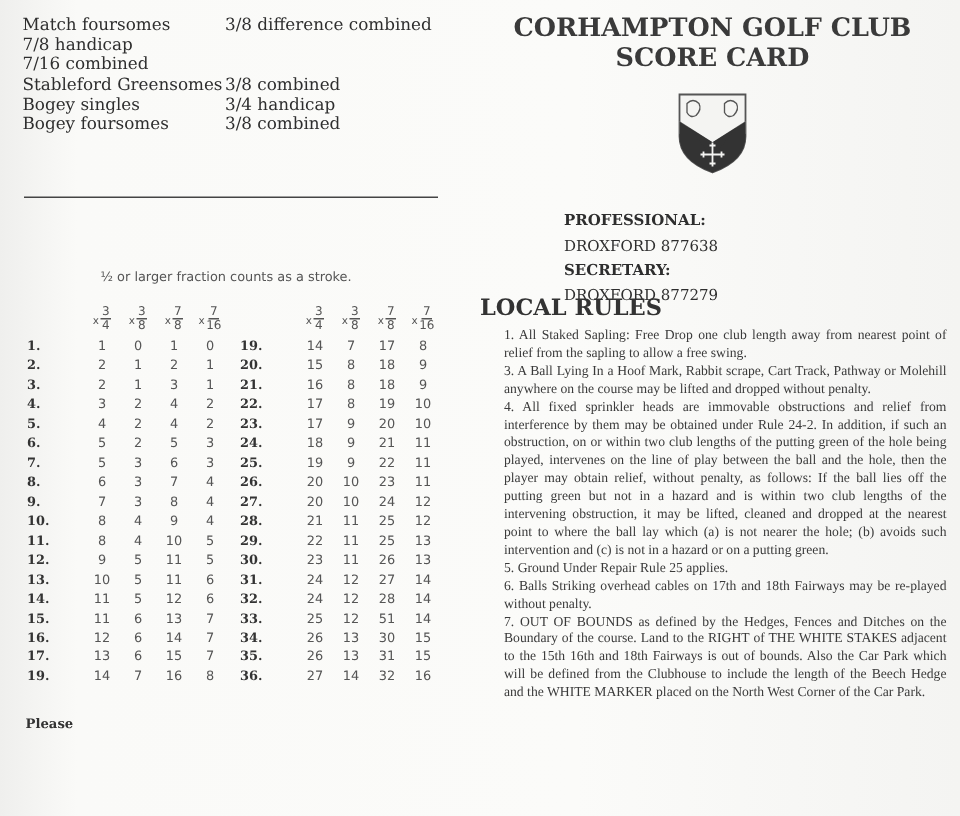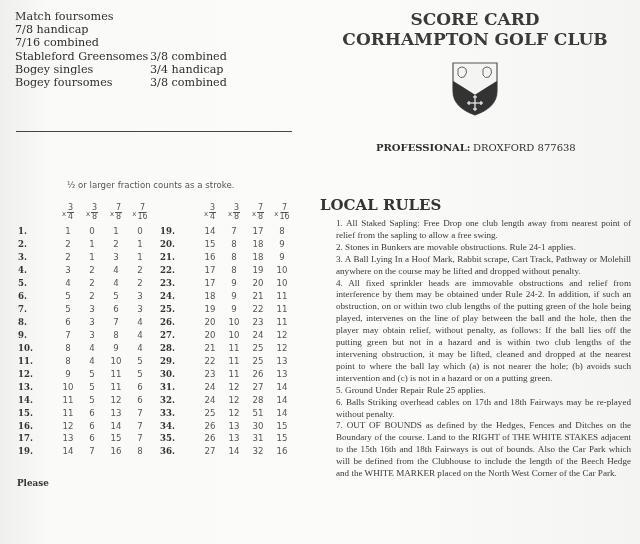--- a/index.html
+++ b/index.html
@@ -37,35 +37,36 @@
   .s-row .v { width: 24px; text-align: center; }
 
   .please { position: absolute; left: 17px; top: 478px; font-size: 8.8px; font-family: "DejaVu Sans", sans-serif; color: #555; display: flex; }
   .please .lbl { font-weight: bold; color: #333; font-family: "DejaVu Serif", serif; width: 36px; }
   .please .txt { width: 250px; line-height: 11.5px; }
 
   
   .club-title { position: absolute; left: 340px; top: 9px; width: 270px; text-align: center; font-weight: bold; font-size: 17px; line-height: 20px; color: #3a3a3a; font-family: "DejaVu Serif", serif; }
   .crest { position: absolute; left: 451px; top: 61px; width: 48px; height: 56px; }
   .contacts { position: absolute; left: 376px; top: 140px; font-size: 10px; line-height: 16.5px; font-family: "DejaVu Serif", serif; }
-  .contact-row { display: flex; }
+  .contact-row { display: flex; flex-direction: column; }
   .contact-row .role { width: 97px; font-weight: bold; }
 
   .rules-title { position: absolute; left: 320px; top: 196px; width: 320px; text-align: left; font-weight: bold; font-size: 15px; color: #333; font-family: "DejaVu Serif", serif; }
   .rules { position: absolute; left: 336px; top: 218px; width: 295px; font-size: 9.1px; line-height: 11.9px; text-align: justify; font-family: "DejaVu Sans", sans-serif; color: #3a3a3a; }
   .rules p { margin: 0; font-family: Liberation Serif, serif; }
 </style>
 </head>
 <body>
 
 <div class="card">
 
   <div class="allowances">
     <div class="allow-row">
         <span class="fmt">Match foursomes</span>
+        <span class="rule">3/8 difference combined</span>
       </div>
     <div class="allow-row">
         <span class="rule">7/8 handicap</span>
       </div>
     <div class="allow-row">
         <span class="rule">7/16 combined</span>
       </div>
     <div class="allow-row">
         <span class="fmt">Stableford Greensomes</span>
         <span class="rule">3/8 combined</span>
@@ -401,22 +402,22 @@
         <span class="v">32</span>
         <span class="v">16</span>
       </div>
     </div>
 
   <div class="please">
     <span class="lbl">Please</span>
   </div>
 
   <div class="club-title">
+    <div>CORHAMPTON GOLF CLUB</div>
     <div>SCORE CARD</div>
-    <div>CORHAMPTON GOLF CLUB</div>
   </div>
 
   <svg class="crest" viewBox="0 0 48 56">
     <path d="M2 2 H46 V30 Q46 46 24 54 Q2 46 2 30 Z" fill="#f4f4f2" stroke="#555" stroke-width="1.2"></path>
     <path d="M2 20 L24 34 L46 20 L46 28 L24 42 L2 28 Z" fill="#e8e8e6" stroke="#777" stroke-width="0.5"></path>
     <path d="M24 34 L46 20 V30 Q46 46 24 54 Q2 46 2 30 V20 Z" fill="#333"></path>
     <path d="M24 34 L40 24 L24 44 L8 24 Z" fill="#333"></path>
     <g stroke="#f4f4f2" stroke-width="1.2">
       <line x1="24" y1="34" x2="24" y2="50"></line>
       <line x1="16" y1="42" x2="32" y2="42"></line>
@@ -427,25 +428,28 @@
     </g>
     <path d="M7 8 q4 -4 8 0 q2 4 -2 8 q-4 2 -6 -2 z" fill="none" stroke="#555" stroke-width="0.9"></path>
     <path d="M32 8 q4 -4 8 0 q2 4 -2 8 q-4 2 -6 -2 z" fill="none" stroke="#555" stroke-width="0.9"></path>
   </svg>
 
   <div class="contacts">
     <div class="contact-row">
         <span class="role">PROFESSIONAL:</span>
         <span>DROXFORD 877638</span>
       </div>
+    <div class="contact-row">
+        <span class="role">SECRETARY:</span>
+        <span>DROXFORD 877279</span>
+      </div>
   </div>
 
   <div class="rules-title">LOCAL RULES</div>
   <div class="rules">
     <p>1. All Staked Sapling: Free Drop one club length away from nearest point of relief from the sapling to allow a free swing.</p>
-    <p>2. Stones in Bunkers are movable obstructions. Rule 24-1 applies.</p>
     <p>3. A Ball Lying In a Hoof Mark, Rabbit scrape, Cart Track, Pathway or Molehill anywhere on the course may be lifted and dropped without penalty.</p>
     <p>4. All fixed sprinkler heads are immovable obstructions and relief from interference by them may be obtained under Rule 24-2. In addition, if such an obstruction, on or within two club lengths of the putting green of the hole being played, intervenes on the line of play between the ball and the hole, then the player may obtain relief, without penalty, as follows: If the ball lies off the putting green but not in a hazard and is within two club lengths of the intervening obstruction, it may be lifted, cleaned and dropped at the nearest point to where the ball lay which (a) is not nearer the hole; (b) avoids such intervention and (c) is not in a hazard or on a putting green.</p>
     <p>5. Ground Under Repair Rule 25 applies.</p>
     <p>6. Balls Striking overhead cables on 17th and 18th Fairways may be re-played without penalty.</p>
     <p>7. OUT OF BOUNDS as defined by the Hedges, Fences and Ditches on the Boundary of the course. Land to the RIGHT of THE WHITE STAKES adjacent to the 15th 16th and 18th Fairways is out of bounds. Also the Car Park which will be defined from the Clubhouse to include the length of the Beech Hedge and the WHITE MARKER placed on the North West Corner of the Car Park.</p>
   </div>
 </div>
 
 </body></html>

